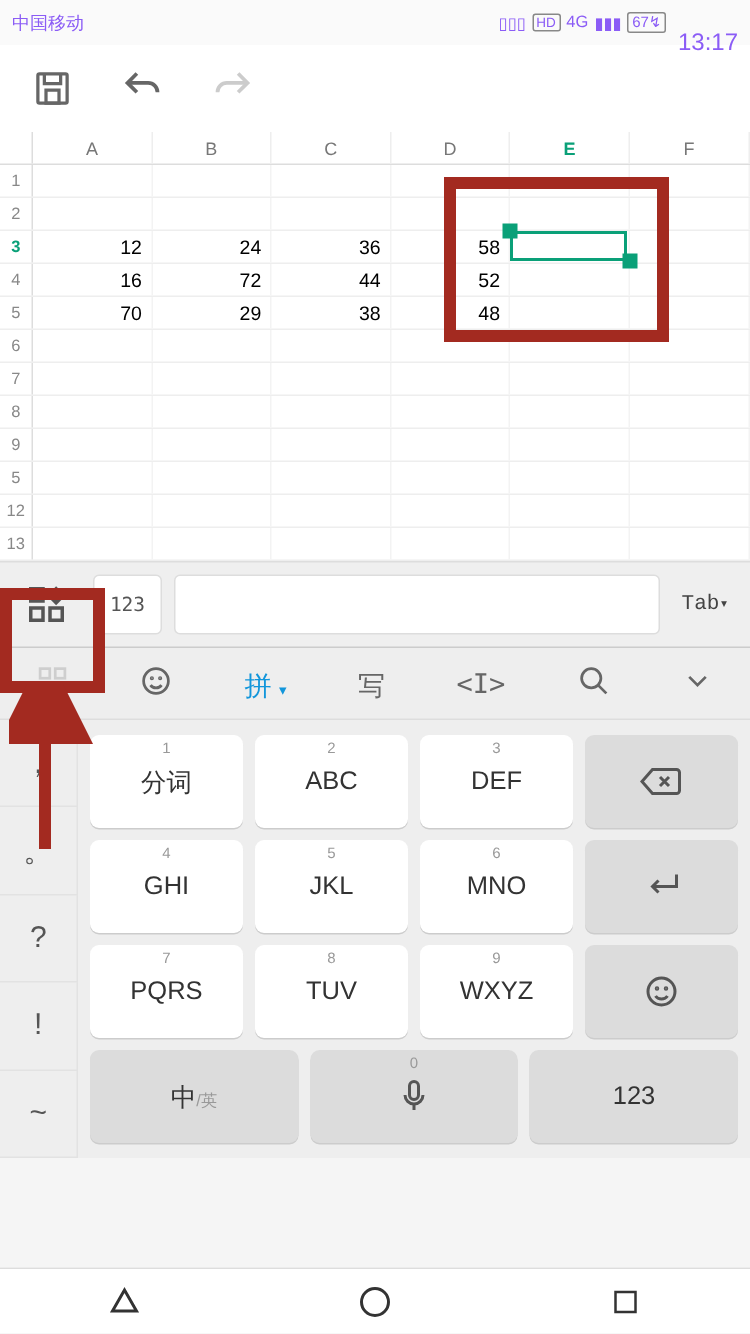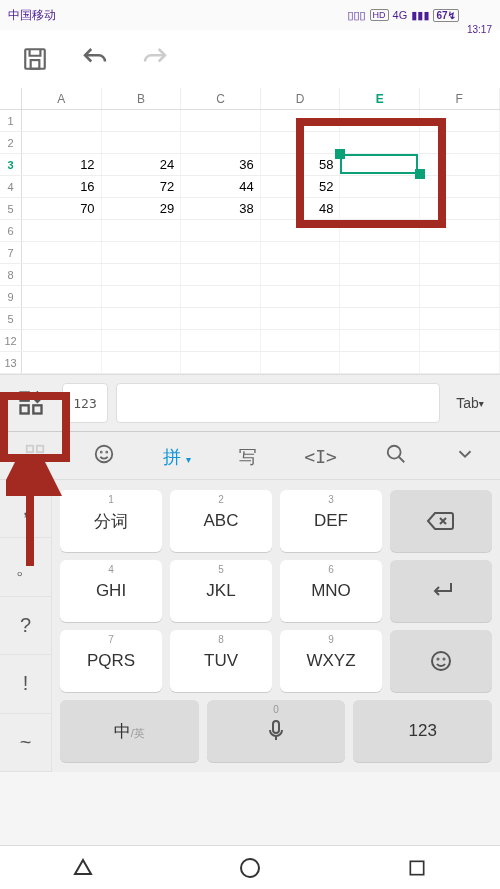--- a/index.html
+++ b/index.html
@@ -1,23 +1,23 @@
 <!DOCTYPE html>
 <html><head>
 <meta charset="utf-8">
 <style>
   * { box-sizing: border-box; margin: 0; padding: 0; }
   body { font-family: -apple-system, BlinkMacSystemFont, sans-serif; width: 500px; height: 889px; overflow: hidden; position: relative; background: #f5f5f5; }
   
   
-  .status-bar { height: 30px; background: #fafafa; display: flex; align-items: center; padding: 0 8px; font-size: 12px; color: #4c1d95; }
+  .status-bar { height: 30px; background: #fafafa; display: flex; align-items: center; padding: 0 8px; font-size: 12px; color: #8b5cf6; }
   .status-left { flex: 1; }
   .status-right { display: flex; align-items: center; gap: 4px; font-size: 11px; }
   .status-right span { display:inline-flex; align-items:center;}
-  .battery-box { border:1px solid #888; border-radius:2px; padding:0 2px; font-size:10px;font-weight:bold; }
+  .battery-box { border:1px solid #888; border-radius:2px; padding:0 2px; font-size:10px; }
 
   
   .app-toolbar { height: 58px; background: #fff; display: flex; align-items: center; gap: 26px; padding: 0 18px; }
   .sheet-tab { background: #0aa078; color: #fff; border-radius: 20px; padding: 6px 26px; font-size: 18px; }
   .tool-icon { width: 34px; height: 34px; display:flex; align-items:center; justify-content:center; color: #666; }
   .tool-icon.disabled { color: #ccc; }
 
   
   .sheet { background: #fff; position: relative; }
   .col-headers { display:flex; height: 22px; border-bottom:1px solid #ddd; font-size:12px; color:#777; }
@@ -35,21 +35,21 @@
 
   
   .anno-box { position:absolute; border:8px solid #a32a20; pointer-events:none; }
   .arrow-svg { position:absolute; pointer-events:none; }
 
   
   .formula-bar { height: 58px; background:#efefef; display:flex; align-items:center; gap:8px; padding:0 8px; border-top:1px solid #ddd; border-bottom:1px solid #ccc; }
   .fb-btn { width:46px; height:40px; display:flex; align-items:center; justify-content:center; border:1px solid #ddd; border-radius:4px; background:#fff; font-size:13px; color:#555;}
   .fb-btn.apps { background:transparent; border:none;}
   .fb-input { flex:1; height:40px; background:#fff; border:1px solid #ddd; border-radius:4px; }
-  .tab-key { width:44px; height:40px; display:flex; align-items:center; justify-content:center; font-size:14px; color:#444; }
+  .tab-key { width:44px; height:40px; display:flex; align-items:center; justify-content:center; font-size:14px; color:#444;font-family:Liberation Mono, monospace; }
 
   
   .kb { background:#eeeeee; padding-top:2px;}
   .kb-top { height:46px; display:flex; align-items:center; justify-content:space-around; color:#555; border-bottom:1px solid #ddd;}
   .kb-top .item { font-size:18px; padding:4px 10px; color:#666;}
   .kb-top .active { color:#1296db; }
   .kb-body { display:flex; }
   .kb-left { width:52px; display:flex; flex-direction:column; }
   .kb-left .lk { flex:1; display:flex; align-items:center; justify-content:center; font-size:20px; color:#555; border-bottom:1px solid #e2e2e2; border-right:1px solid #e2e2e2;}
   .kb-main { flex:1; display:flex; flex-direction:column; gap:8px; padding:10px 8px; }
@@ -66,21 +66,21 @@
 <body>
 
 <div class="status-bar">
   <div class="status-left">中国移动</div>
   <div class="status-right">
     <span>▯▯▯</span>
     <span style="border:1px solid #888;border-radius:2px;padding:0 2px;font-size:9px;">HD</span>
     <span>4G</span>
     <span>▮▮▮</span>
     <span class="battery-box"><span>67</span>↯</span>
-    <span style="font-size:10px;margin-left:4px;margin-top:28px;">13:17</span>
+    <span style="font-size:16px;margin-left:4px;margin-top:28px;">13:17</span>
   </div>
 </div>
 
 <div class="app-toolbar">
   <div class="tool-icon">
     <svg width="26" height="26" viewBox="0 0 24 24" fill="none" stroke="#666" stroke-width="2">
         <rect x="3" y="3" width="18" height="18" rx="1"></rect>
         <path d="M7 3v6h10V3"></path>
         <rect x="8" y="13" width="8" height="8"></rect>
       </svg>

